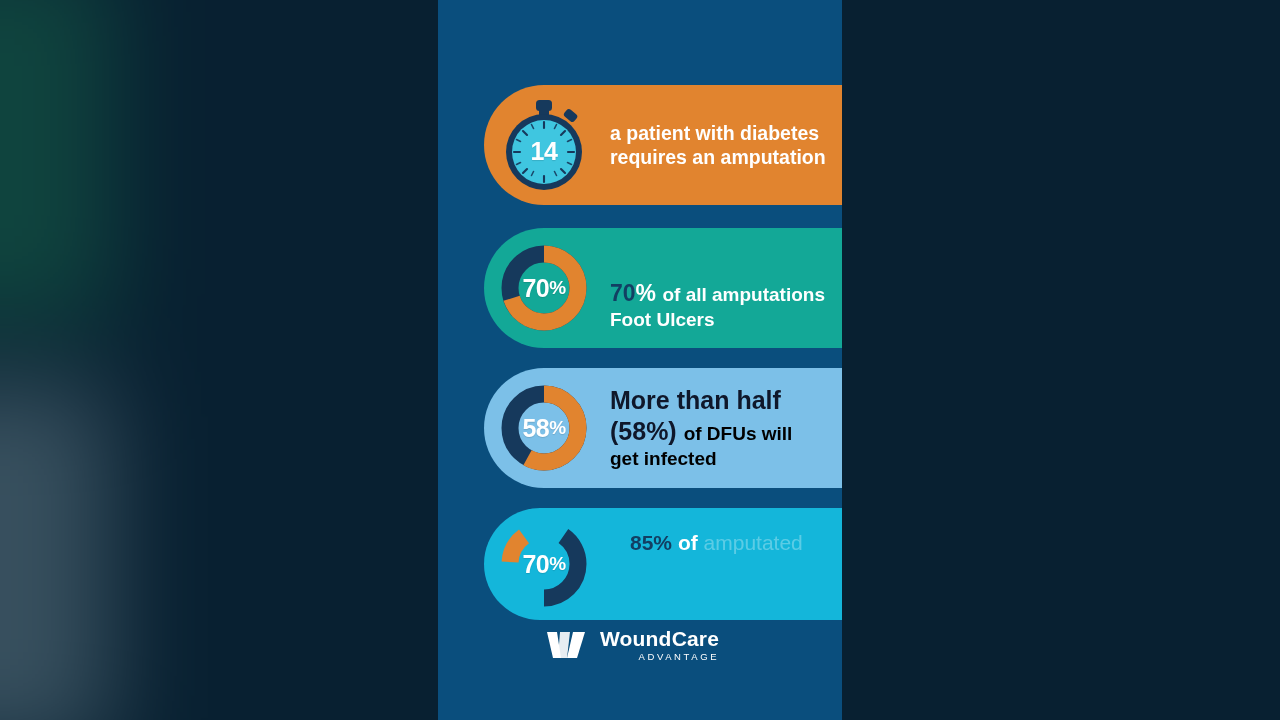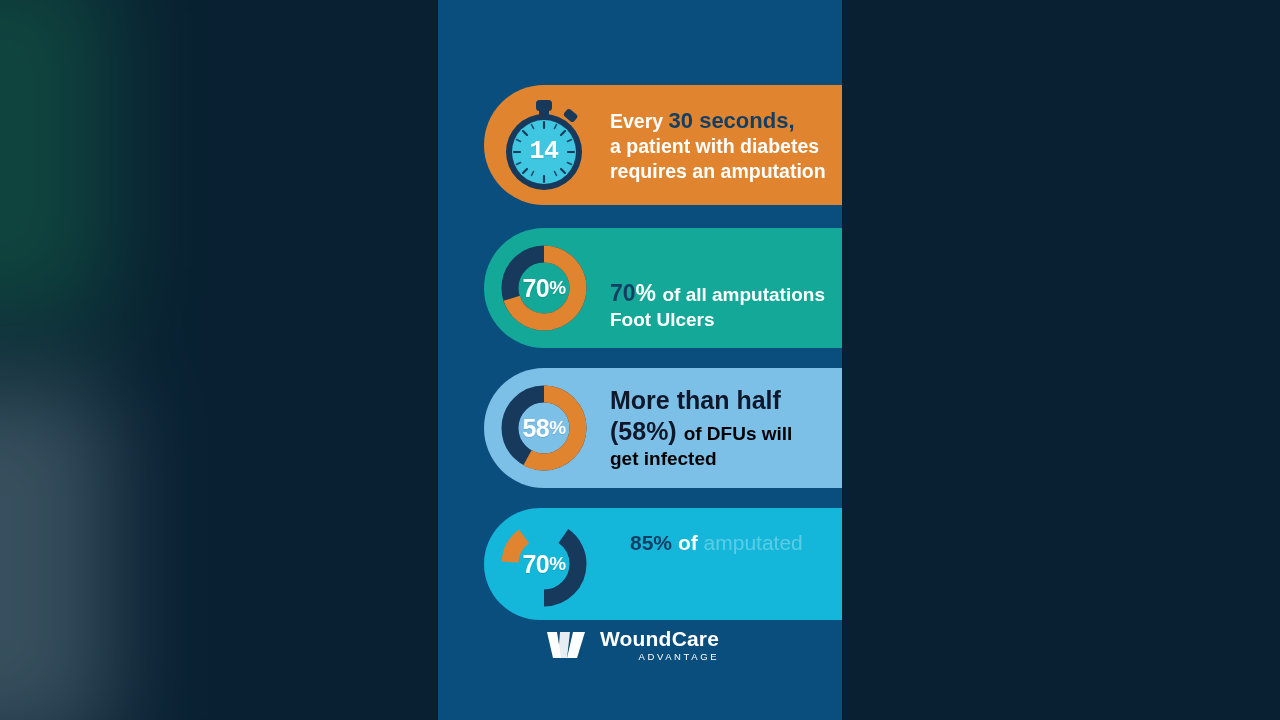--- a/index.html
+++ b/index.html
@@ -135,26 +135,23 @@
             <line x1="35.5" y1="27.5" x2="37.5" y2="31.5"></line>
             <line x1="60.5" y1="78.5" x2="58.5" y2="74.5"></line>
             <line x1="60.5" y1="27.5" x2="58.5" y2="31.5"></line>
             <line x1="35.5" y1="78.5" x2="37.5" y2="74.5"></line>
             <line x1="20.5" y1="42.5" x2="24.5" y2="44.5"></line>
             <line x1="75.5" y1="67.5" x2="71.5" y2="65.5"></line>
             <line x1="75.5" y1="42.5" x2="71.5" y2="44.5"></line>
             <line x1="20.5" y1="67.5" x2="24.5" y2="65.5"></line>
           </g>
         </svg>
-        <div class="pct" style="padding-top:12px;font-family:Liberation Mono, monospace;">14</div>
-      </div>
-      <div class="copy">
-        <span class="ln">
-          <span class="t-white">Every </span><span class="t-navy big">30 seconds</span><span class="t-navy big">,</span>
-        </span>
+        <div class="pct" style="padding-top:12px;">14</div>
+      </div>
+      <div class="copy">
         <span class="ln t-white">a patient with diabetes</span>
         <span class="ln t-white">requires an amputation</span>
       </div>
     </div>
 
     <div class="card c2">
       <div class="badge">
         <svg viewBox="0 0 96 96" aria-hidden="true">
           <circle cx="48" cy="48" r="34" fill="none" stroke="#16395c" stroke-width="17"></circle>
           <circle cx="48" cy="48" r="34" fill="none" stroke="#e1842f" stroke-width="17" stroke-dasharray="149.5 64.1" transform="rotate(-90 48 48)"></circle>

